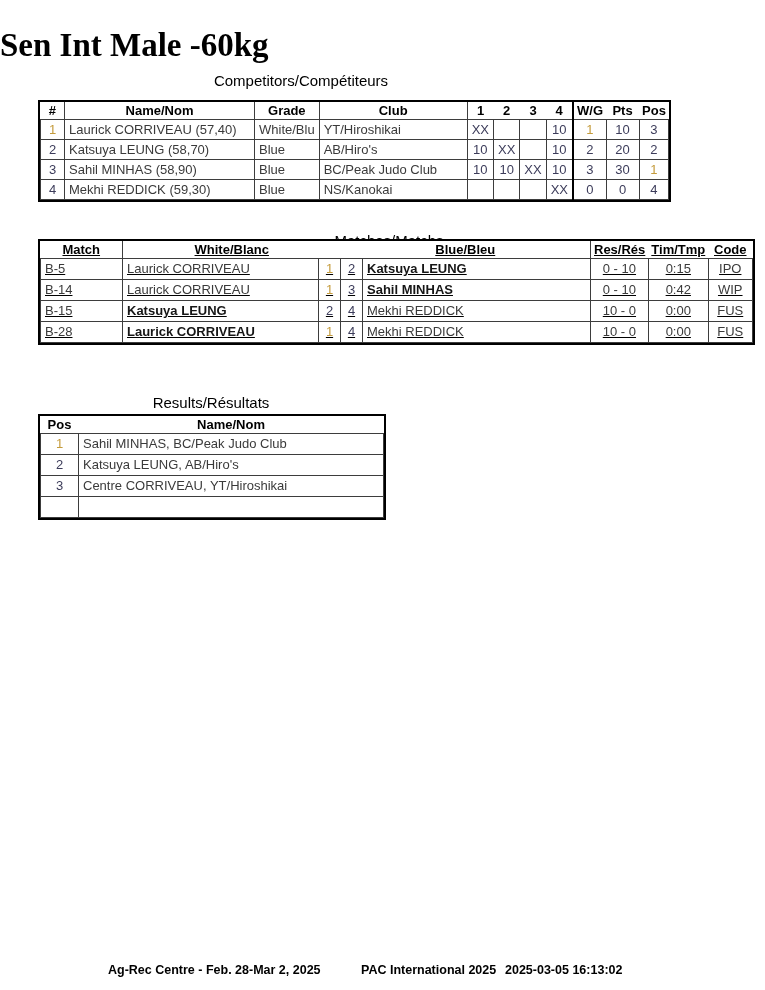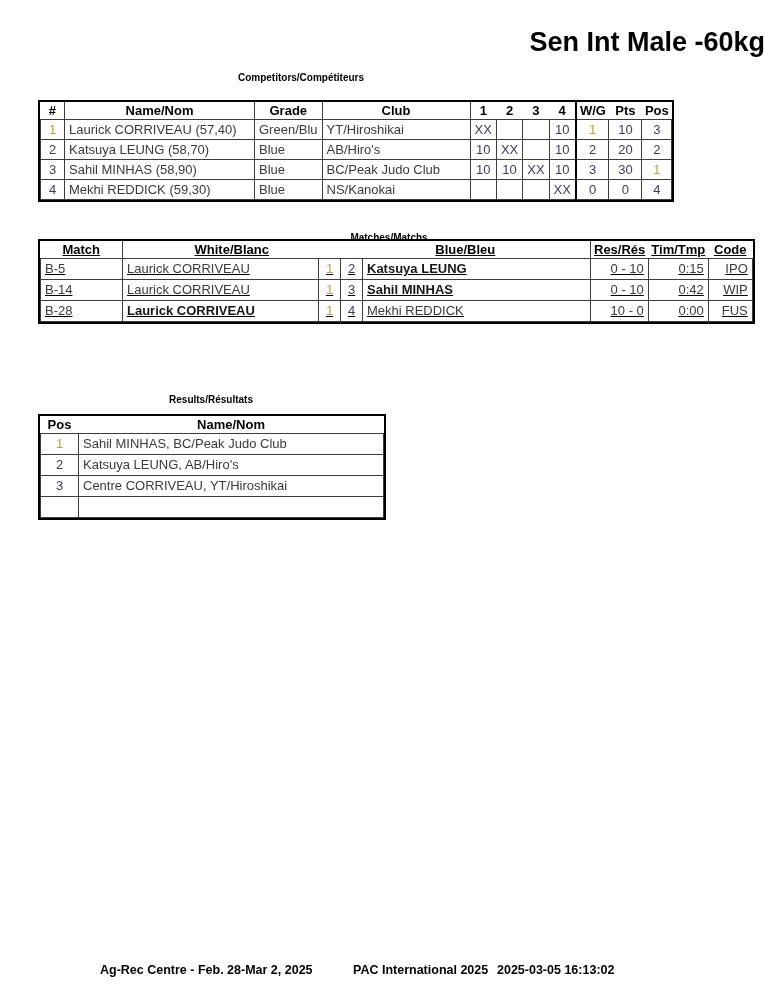--- a/index.html
+++ b/index.html
@@ -7,47 +7,47 @@
     --navy:#3c3c5a;
     --ink:#3a3a3a;
   }
   html,body{margin:0;padding:0;}
   body{
     width:765px;height:990px;background:#ffffff;position:relative;
     font-family:"Liberation Sans","DejaVu Sans",sans-serif;
     -webkit-font-smoothing:antialiased;
   }
   .page-title{
-    position:absolute;top:27px;left:0;width:765px;text-align:right;
-    font-size:27px;font-weight:bold;color:#000;letter-spacing:0px;
+    position:absolute;top:27px;left:0;width:765px;text-align:left;
+    font-size:33px;font-weight:bold;color:#000;letter-spacing:0px;font-family:Liberation Serif, serif;
   }
   .section-heading{
     position:absolute;transform:translateX(-50%);white-space:nowrap;
-    font-size:10px;font-weight:bold;color:#000;
+    font-size:15px;font-weight:normal;color:#000;
   }
   .tbl-wrap{position:absolute;border:2px solid #000;background:#fff;}
   table{border-collapse:collapse;table-layout:fixed;}
   td,th{
     font-size:13px;padding:0 4px;white-space:nowrap;overflow:hidden;
     color:var(--ink);vertical-align:middle;
   }
   td{border:1px solid #3d3d3d;}
   th{border:none;font-weight:bold;color:#000;text-align:center;padding:0 3px;}
   th.sep{border-left:1px solid #3d3d3d;}
   th.thick{border-left:2px solid #000;}
   td.thick{border-left:2px solid #000;}
   tr.hdr{height:17px;}
   tr.r20{height:20px;}
   tr.r21{height:21px;}
-  .c{text-align:right;}
+  .c{text-align:center;}
   .num{text-align:center;color:var(--navy);}
   .gold{color:var(--gold) !important;}
   .winner{font-weight:bold;color:#161616;}
   .footer-item{
-    position:absolute;top:963px;font-size:12.5px;font-weight:bold;color:#000;white-space:nowrap;
+    position:absolute;top:963px;font-size:12.5px;font-weight:bold;color:#000;white-space:nowrap;margin-left:8px;
   }
 </style>
 </head>
 <body>
 
 <div class="page-title">Sen Int Male -60kg</div>
 
 <div class="section-heading" style="left:301px;top:72px;">Competitors/Compétiteurs</div>
 
 <div class="tbl-wrap" style="left:38px;top:100px;">
@@ -75,21 +75,21 @@
       <th>2</th>
       <th>3</th>
       <th>4</th>
       <th class="thick">W/G</th>
       <th>Pts</th>
       <th>Pos</th>
     </tr>
     <tr class="r20">
       <td class="num gold">1</td>
       <td>Laurick CORRIVEAU (57,40)</td>
-      <td>Green/Blu</td>
+      <td>White/Blu</td>
       <td>YT/Hiroshikai</td>
       <td class="num">XX</td>
       <td class="num"></td>
       <td class="num"></td>
       <td class="num">10</td>
       <td class="num thick gold">1</td>
       <td class="num">10</td>
       <td class="num">3</td>
     </tr>
     <tr class="r20">
@@ -172,20 +172,30 @@
       <td>B-14</td>
       <td>Laurick CORRIVEAU</td>
       <td class="num gold">1</td>
       <td class="num">3</td>
       <td class="winner">Sahil MINHAS</td>
       <td class="c">0 - 10</td>
       <td class="c">0:42</td>
       <td class="c">WIP</td>
     </tr>
     <tr class="r21">
+      <td>B-15</td>
+      <td class="winner">Katsuya LEUNG</td>
+      <td class="num">2</td>
+      <td class="num">4</td>
+      <td>Mekhi REDDICK</td>
+      <td class="c">10 - 0</td>
+      <td class="c">0:00</td>
+      <td class="c">FUS</td>
+    </tr>
+    <tr class="r21">
       <td>B-28</td>
       <td class="winner">Laurick CORRIVEAU</td>
       <td class="num gold">1</td>
       <td class="num">4</td>
       <td>Mekhi REDDICK</td>
       <td class="c">10 - 0</td>
       <td class="c">0:00</td>
       <td class="c">FUS</td>
     </tr>
   </tbody>

